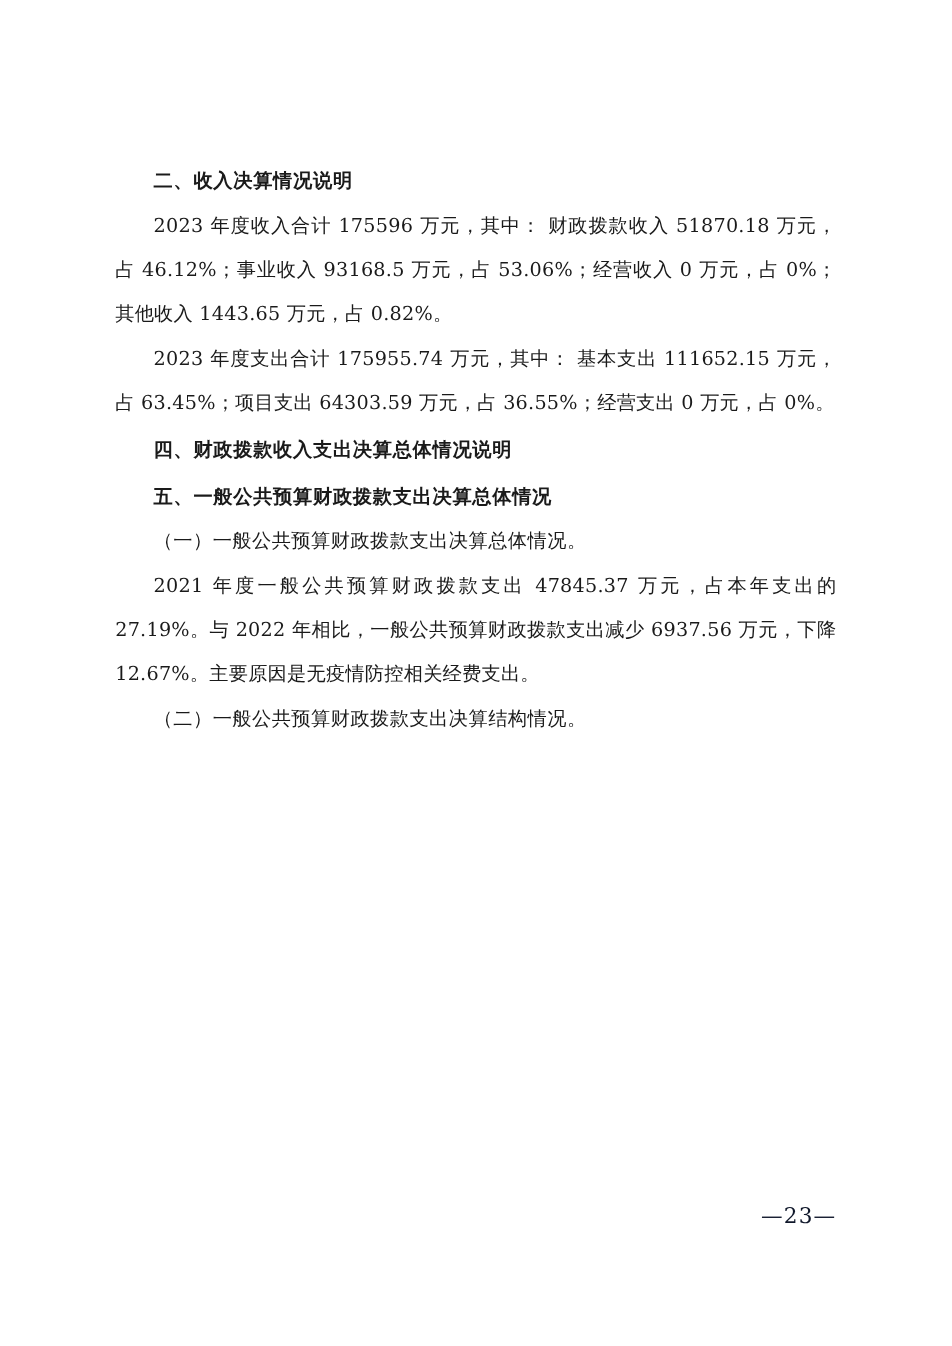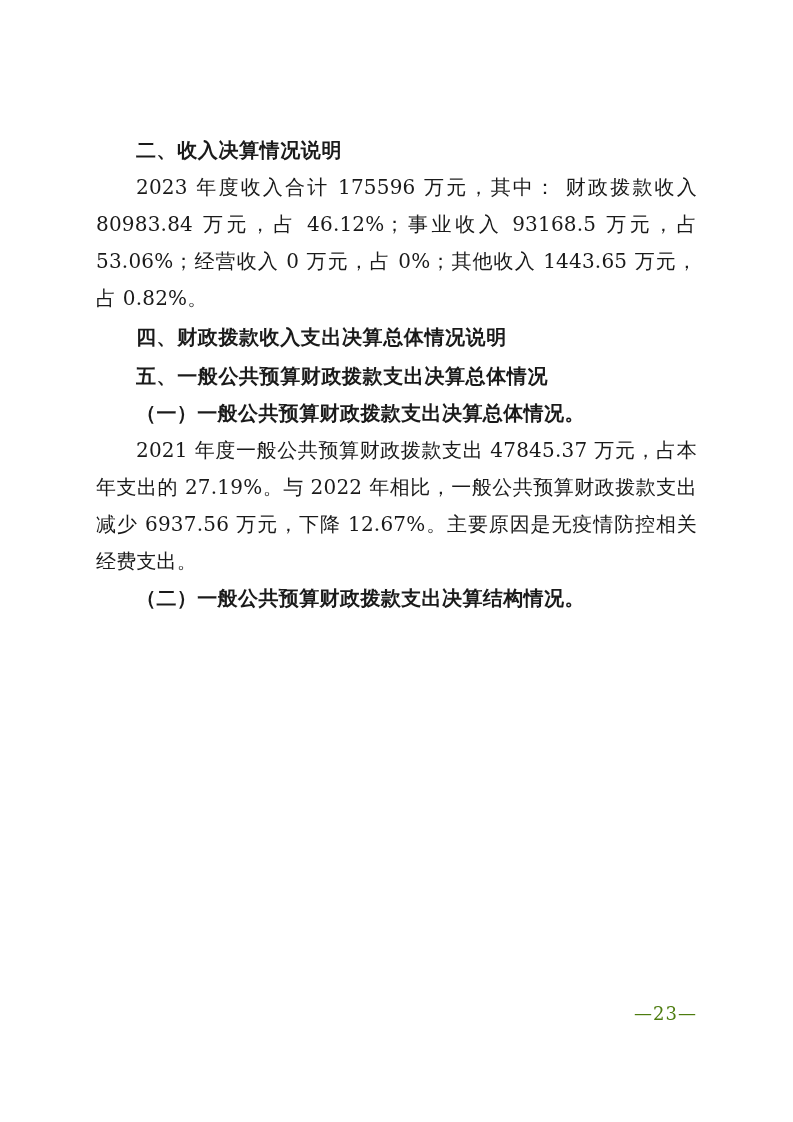--- a/index.html
+++ b/index.html
@@ -22,61 +22,62 @@
     width: 793px;
     height: 1122px;
     box-sizing: border-box;
     padding: 130px 96px 60px 96px;
   }
   .doc-body {
     width: 601px;
   }
   p {
     margin: 0;
-    font-size: 20px;
+    font-size: 16px;
     line-height: 37px;
     text-align: justify;
     text-justify: inter-ideograph;
     letter-spacing: 0.2px;
   }
   .heading {
     font-weight: bold;
     text-indent: 2em;
     margin-top: 2px;
     margin-bottom: 0;
     letter-spacing: 0.6px;
   }
   .para {
     text-indent: 2em;
     margin-bottom: 0;
   }
   .sub-heading {
-    font-weight: bold;
+    font-weight: normal;
     text-indent: 2em;
     letter-spacing: 0.4px;
   }
   .page-number {
     position: absolute;
     bottom: 98px;
     right: 96px;
     font-size: 18px;
     font-family: "DejaVu Serif", "Liberation Serif", serif;
-    color: #4d7c0f;
+    color: #0f172a;
     letter-spacing: 1px;
   }
 </style>
 </head>
 <body>
 
 <div class="page">
   <div class="doc-body">
 
     <p class="heading">二、收入决算情况说明</p>
-    <p class="para">2023 年度收入合计 175596 万元，其中： 财政拨款收入 80983.84 万元，占 46.12%；事业收入 93168.5 万元，占 53.06%；经营收入 0 万元，占 0%；其他收入 1443.65 万元，占 0.82%。</p>
+    <p class="para">2023 年度收入合计 175596 万元，其中： 财政拨款收入 51870.18 万元，占 46.12%；事业收入 93168.5 万元，占 53.06%；经营收入 0 万元，占 0%；其他收入 1443.65 万元，占 0.82%。</p>
 
+    <p class="para">2023 年度支出合计 175955.74 万元，其中： 基本支出 111652.15 万元，占 63.45%；项目支出 64303.59 万元，占 36.55%；经营支出 0 万元，占 0%。</p>
 
     <p class="heading">四、财政拨款收入支出决算总体情况说明</p>
 
     <p class="heading">五、一般公共预算财政拨款支出决算总体情况</p>
 
     <p class="sub-heading">（一）一般公共预算财政拨款支出决算总体情况。</p>
     <p class="para">2021 年度一般公共预算财政拨款支出 47845.37 万元，占本年支出的 27.19%。与 2022 年相比，一般公共预算财政拨款支出减少 6937.56 万元，下降 12.67%。主要原因是无疫情防控相关经费支出。</p>
 
     <p class="sub-heading">（二）一般公共预算财政拨款支出决算结构情况。</p>
 

